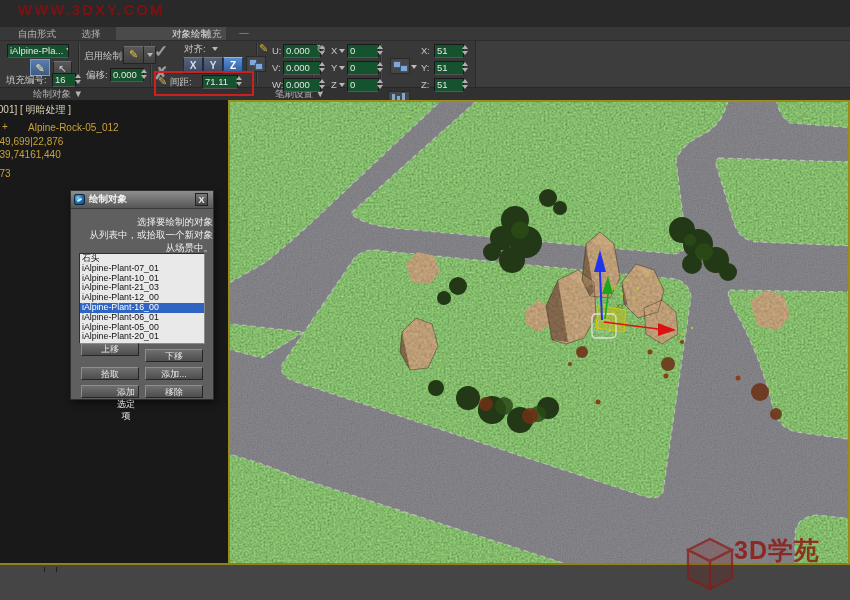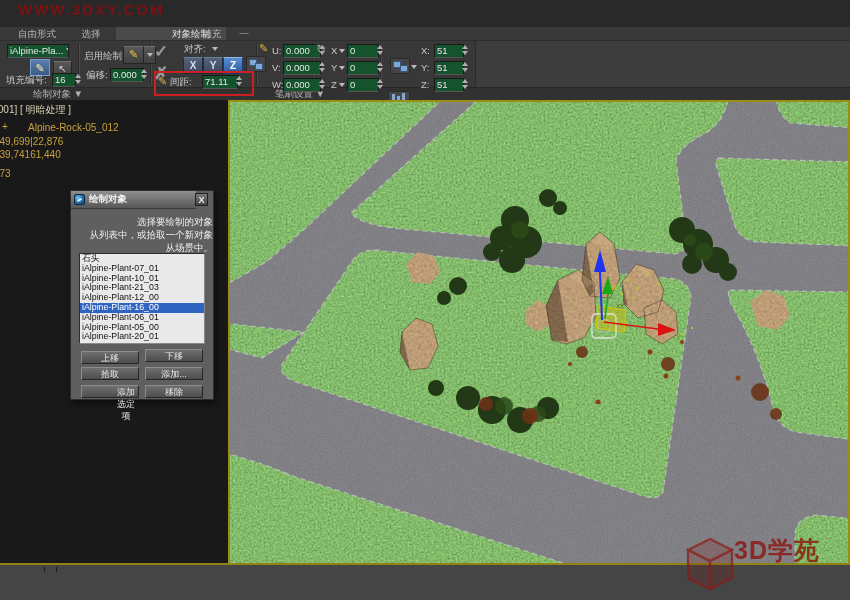--- a/index.html
+++ b/index.html
@@ -34,21 +34,21 @@
   .brushglyph{font-size:11px;color:#d8b040;line-height:14px;}
   
   .leftpane{left:0;top:100px;width:228px;height:463px;background:#191919;overflow:hidden;}
   .stat{font-size:10px;white-space:nowrap;}
   .viewport{left:228px;top:100px;width:622px;height:465px;border:2px solid #9a8e14;box-sizing:border-box;overflow:hidden;background:#35353a;}
   .annot{left:2px;top:0px;font-family:"Liberation Serif",serif;font-weight:bold;font-size:19px;
          color:#c32222;white-space:nowrap;text-shadow:1px 1px 0 rgba(0,0,0,.45);}
   
   .dlg{left:70px;top:190px;width:142px;height:208px;background:#5f5f5f;border:1px solid #2e2e2e;
        box-shadow:2px 3px 7px rgba(0,0,0,.55);z-index:40;}
-  .dlg-title{left:0;top:0;width:125px;height:17px;background:linear-gradient(#8e8e8e,#565656);
+  .dlg-title{left:0;top:0;width:142px;height:17px;background:linear-gradient(#8e8e8e,#565656);
        border-bottom:1px solid #3a3a3a;}
   .dlg-title-text{left:18px;top:2px;font-size:9.5px;font-weight:bold;color:#f2f2f2;}
   .maxicon{left:3px;top:3px;width:11px;height:11px;border-radius:2px;
        background:radial-gradient(circle at 35% 35%, #7fd4e8 0%, #2a7ab8 45%, #0d3a66 100%);
        border:1px solid #0a2a4a;box-sizing:border-box;}
   .maxicon::after{content:"";position:absolute;left:2px;top:4px;width:5px;height:2px;background:#eaf6ff;border-radius:2px;transform:rotate(-30deg);}
   .dlg-close{left:124px;top:2px;width:13px;height:13px;background:linear-gradient(#7a7a7a,#454545);
        border:1px solid #222;color:#f0f0f0;font-size:9px;font-weight:bold;text-align:center;line-height:12px;box-sizing:border-box;}
   .dlg-instr{width:142px;text-align:right;font-size:9.5px;color:#efefef;white-space:nowrap;}
   .dlg-list{left:8px;top:62px;width:124px;height:89px;background:#e9e9e9;border:1px solid #2e2e2e;
@@ -401,21 +401,21 @@
       <div class="li">石头</div>
       <div class="li">iAlpine-Plant-07_01</div>
       <div class="li">iAlpine-Plant-10_01</div>
       <div class="li">iAlpine-Plant-21_03</div>
       <div class="li">iAlpine-Plant-12_00</div>
       <div class="li sel">iAlpine-Plant-16_00</div>
       <div class="li">iAlpine-Plant-06_01</div>
       <div class="li">iAlpine-Plant-05_00</div>
       <div class="li">iAlpine-Plant-20_01</div>
     </div>
-    <div class="abs dbtn" style="left:10px;top:160px;">上移</div>
+    <div class="abs dbtn" style="left:10px;top:152px;font-family:Liberation Mono, monospace;">上移</div>
     <div class="abs dbtn" style="left:74px;top:158px;">下移</div>
     <div class="abs dbtn" style="left:10px;top:176px;">拾取</div>
     <div class="abs dbtn" style="left:74px;top:176px;">添加...</div>
     <div class="abs dbtn" style="left:10px;top:194px;padding-left:32px;">添加选定项</div>
     <div class="abs dbtn" style="left:74px;top:194px;">移除</div>
   </div>
 
   <div class="abs bottombar"></div>
   <div class="abs tick" style="left:44px;"></div>
   <div class="abs tick" style="left:56px;"></div>

